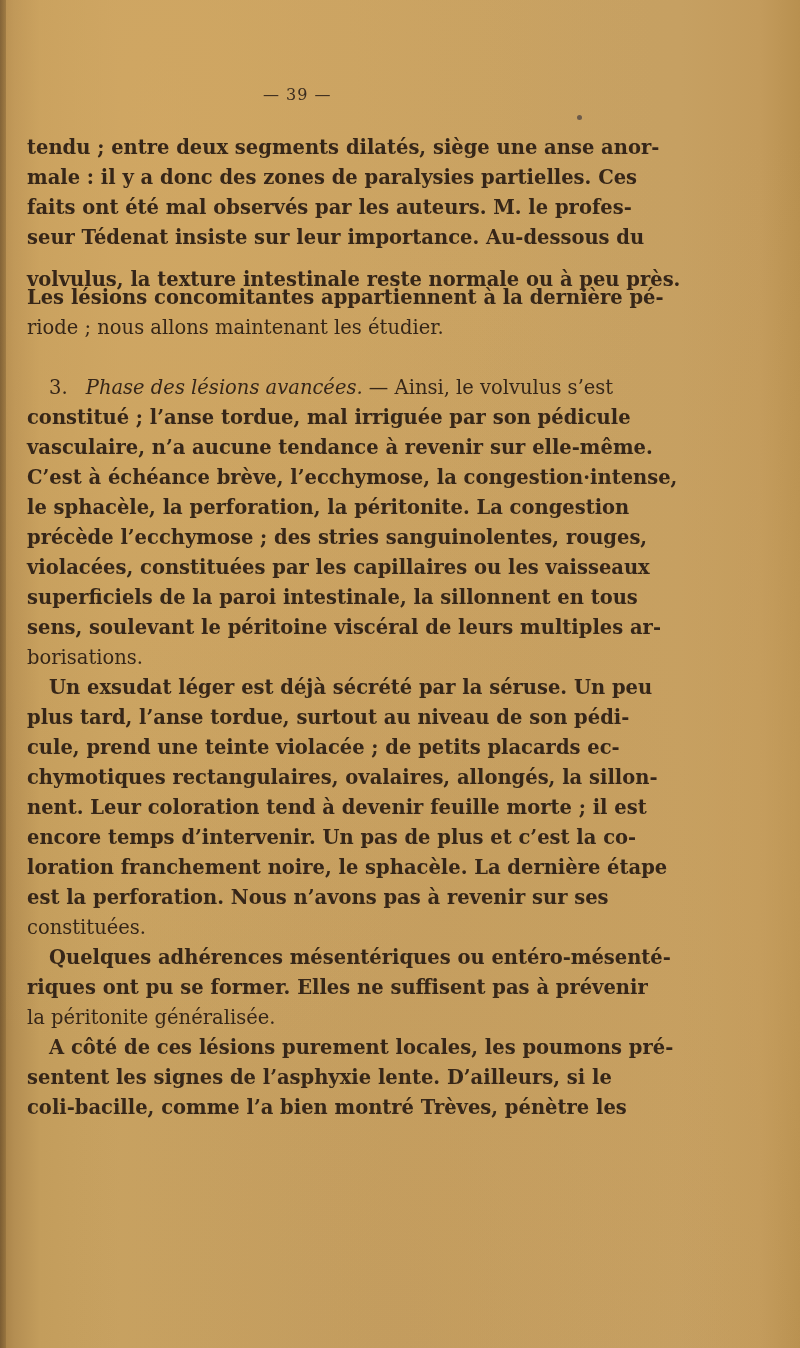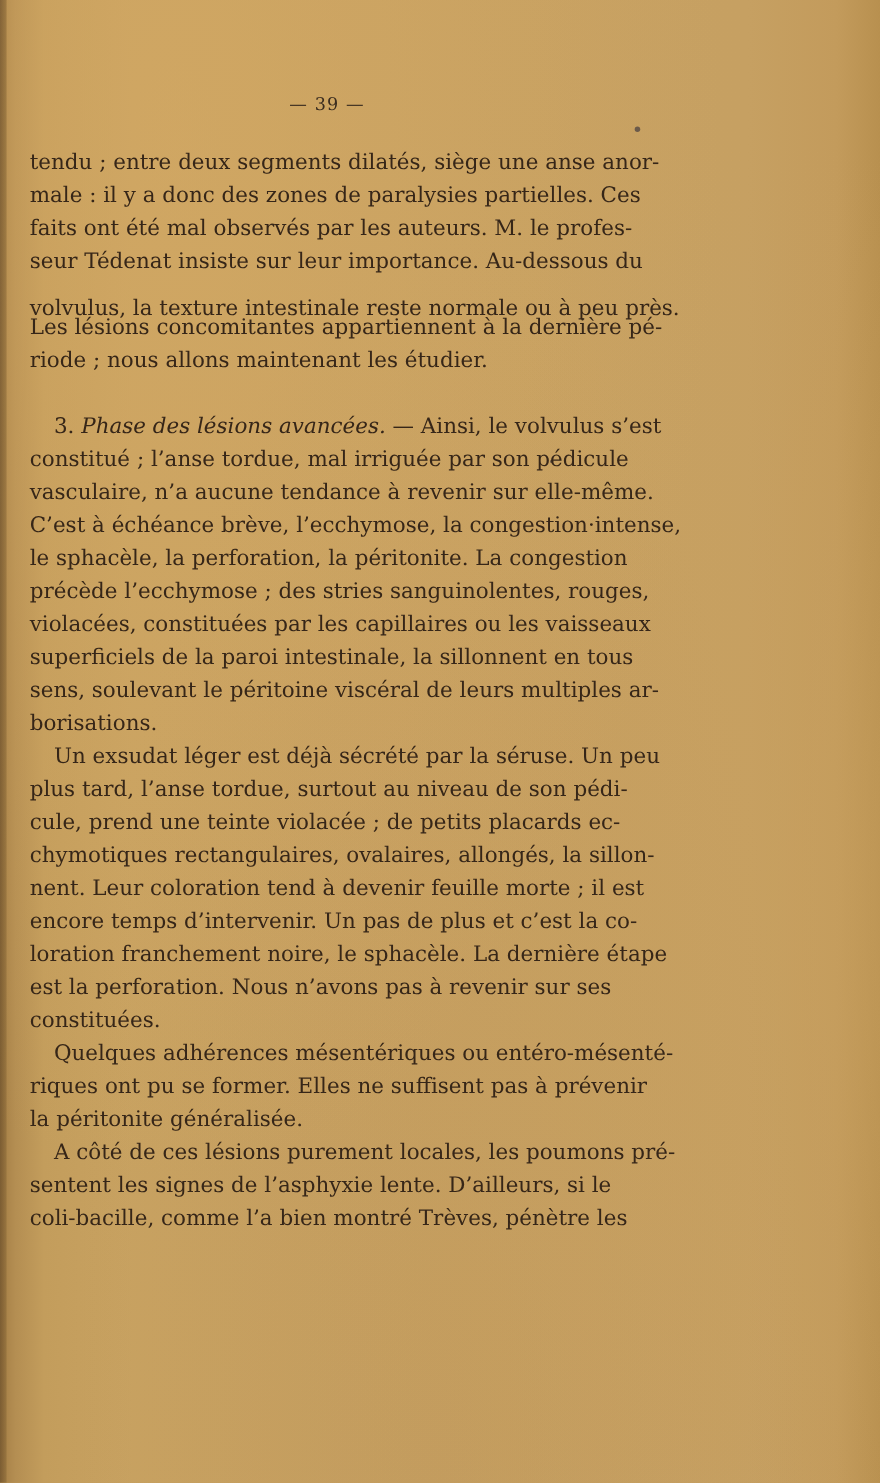--- a/index.html
+++ b/index.html
@@ -61,29 +61,31 @@
       height: 30px;
       white-space: nowrap;
       font-size: 19.5px;
       line-height: 30px;
       color: #362618;
     }
     .line.justify {
       width: 374px;
       text-align: justify;
       text-align-last: justify;
+      font-weight: bold;
     }
     .line.indent {
       left: 22px;
     }
     .line.indent.justify {
       width: 352px;
     }
     .italic {
       font-style: italic;
+      margin-left: 12px;
     }
   </style>
 </head>
 <body>
 
 <div class="spine"></div>
 <div class="speck" style="left:577px;top:115px;width:5px;height:5px;"></div>
 <div class="speck" style="left:500px;top:418px;width:3px;height:3px;"></div>
 
 <div class="page-header">

